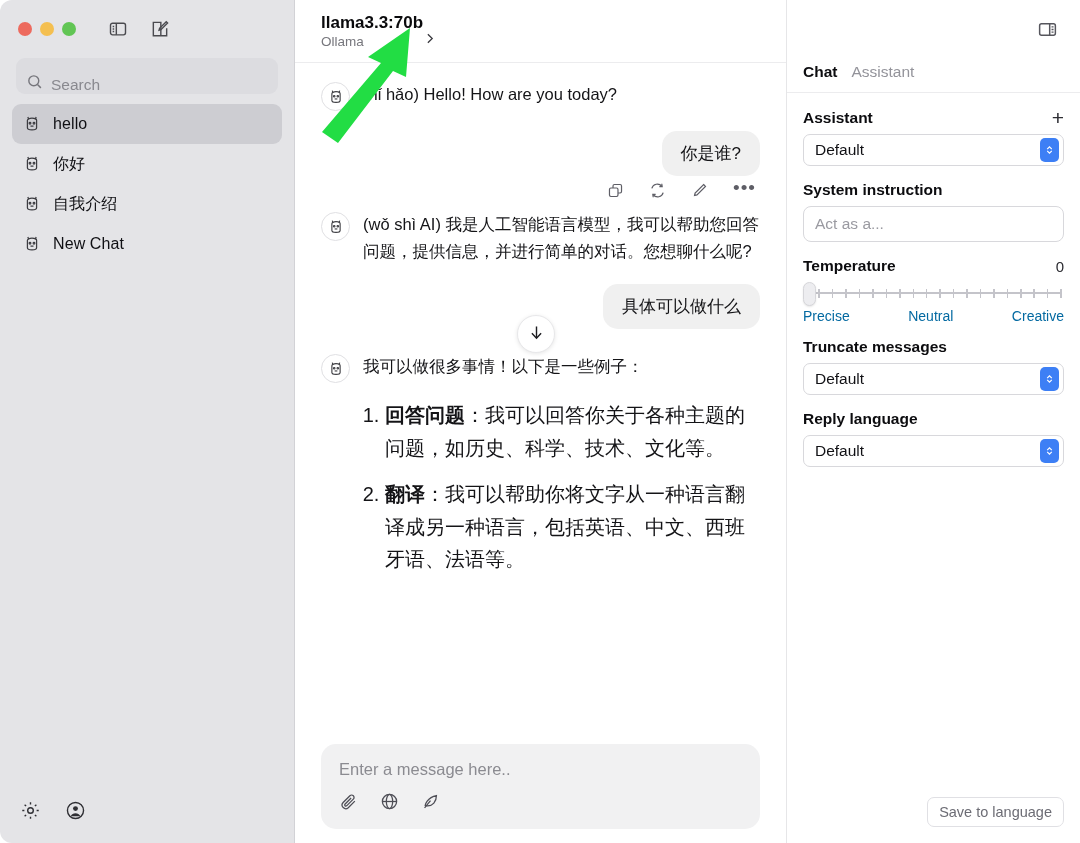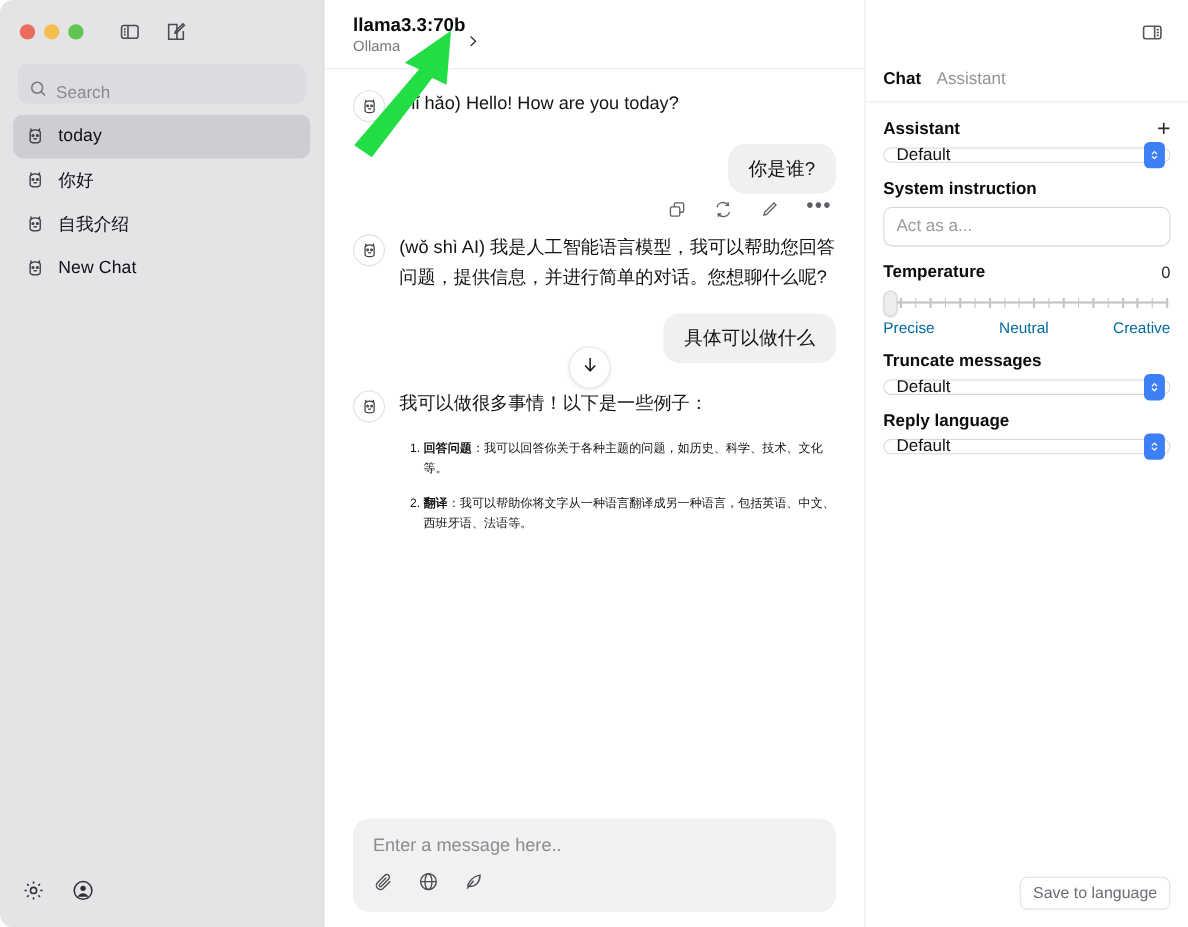--- a/index.html
+++ b/index.html
@@ -129,21 +129,21 @@
   }
   .msg-actions {
     display: flex; justify-content: flex-end; gap: 25px;
     padding-right: 4px; margin: 6px 0 8px 0;
   }
   .msg-actions svg { width: 17px; height: 17px; color: #5e5e66; cursor: pointer; }
   .dots-ico { font-size: 19px; color: #5e5e66; line-height: .6; cursor: pointer; letter-spacing: 1px;}
 
   ol.reply-list { margin: 16px 0 0 44px; padding-left: 20px; }
   ol.reply-list li {
-    font-size: 11px; color: #141417; line-height: 1.62;
+    font-size: 20px; color: #141417; line-height: 1.62;
     margin-bottom: 14px;
     max-width: 400px;
   }
   ol.reply-list li b { font-weight: bold; }
 
   .scroll-btn {
     position: absolute;
     left: 222px; top: 252px;
     width: 38px; height: 38px;
     border-radius: 50%;
@@ -190,21 +190,21 @@
   .rp-body { padding: 16px 16px 0 16px; flex: 1 1 auto; }
   .rp-label-row {
     display: flex; align-items: center; justify-content: space-between;
     margin-bottom: 7px;
   }
   .rp-label { font-size: 15.5px; font-weight: bold; color: #0c0c0f; }
   .rp-plus { font-size: 21px; color: #2d2d33; line-height: .8; cursor: pointer; font-weight: 300;}
   .rp-value { font-size: 15px; color: #2b2b31; }
 
   .select-box {
-    height: 14px;
+    height: 32px;
     border: 1px solid #d8d8dc;
     border-radius: 7px;
     background: #fff;
     display: flex; align-items: center;
     padding: 0 4px 0 11px;
     justify-content: space-between;
     margin-bottom: 15px;
     cursor: pointer;
   }
   .select-box .sv { font-size: 15.5px; color: #111115; }
@@ -314,21 +314,21 @@
       <div class="chat-item active">
         <span class="llama-ico">
           <svg viewBox="0 0 24 24" fill="none" stroke="currentColor" stroke-width="1.5">
             <path d="M7 3.5l1.2 3.2M17 3.5l-1.2 3.2"></path>
             <path d="M6.5 7.5c0-1.4 2.4-2.6 5.5-2.6s5.5 1.2 5.5 2.6v9c0 1.6-2.4 2.6-5.5 2.6S6.5 18.1 6.5 16.5z"></path>
             <circle cx="9.6" cy="11" r="1"></circle>
               <circle cx="14.4" cy="11" r="1"></circle>
             <path d="M10.2 14.6h3.6"></path>
           </svg>
         </span>
-        <span class="label">today</span>
+        <span class="label">hello</span>
       </div>
 
       <div class="chat-item">
         <span class="llama-ico">
           <svg viewBox="0 0 24 24" fill="none" stroke="currentColor" stroke-width="1.5">
             <path d="M7 3.5l1.2 3.2M17 3.5l-1.2 3.2"></path>
             <path d="M6.5 7.5c0-1.4 2.4-2.6 5.5-2.6s5.5 1.2 5.5 2.6v9c0 1.6-2.4 2.6-5.5 2.6S6.5 18.1 6.5 16.5z"></path>
             <circle cx="9.6" cy="11" r="1"></circle>
               <circle cx="14.4" cy="11" r="1"></circle>
             <path d="M10.2 14.6h3.6"></path>

